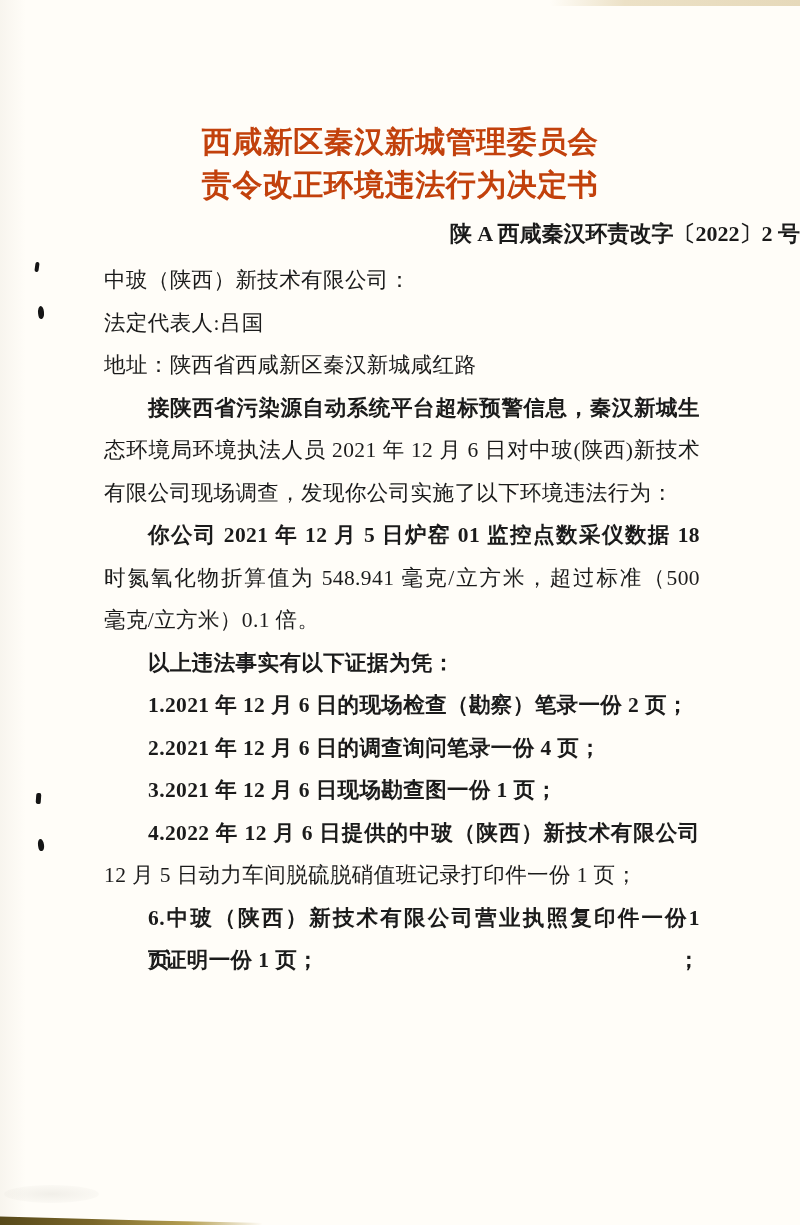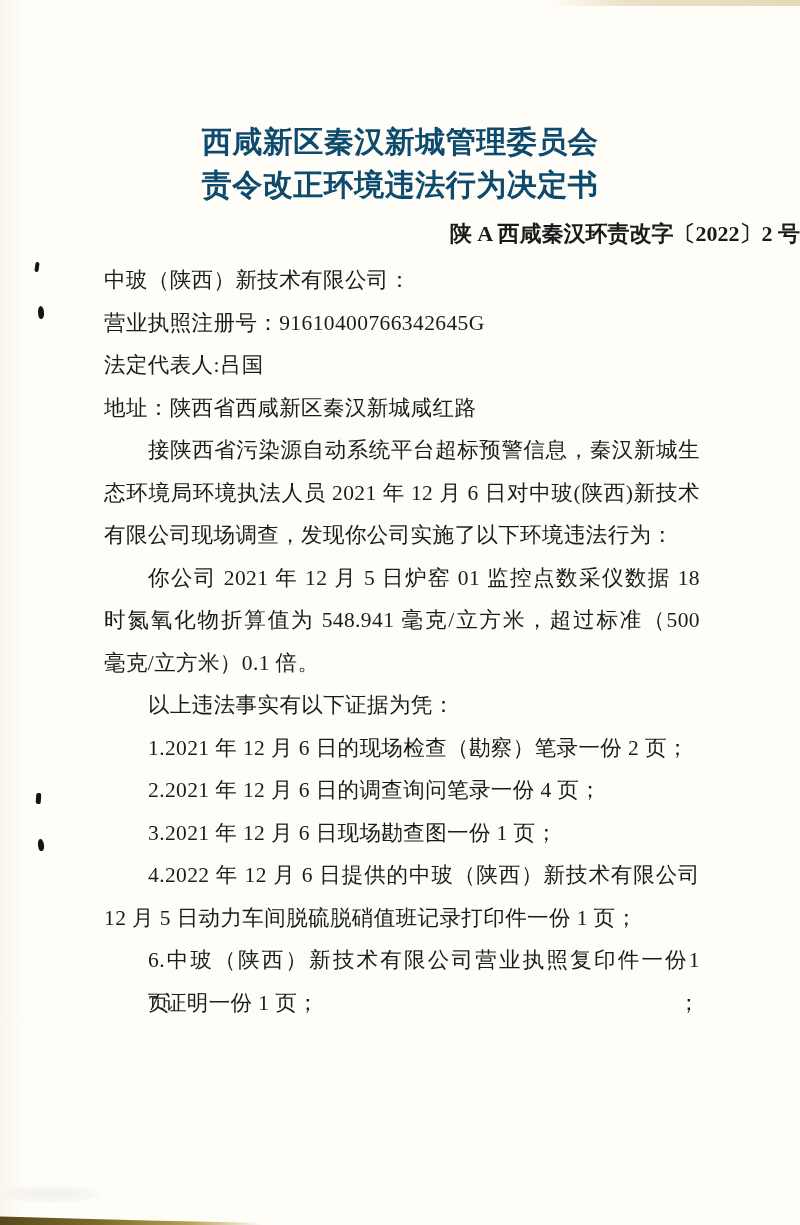--- a/index.html
+++ b/index.html
@@ -17,21 +17,21 @@
     background:linear-gradient(to right, rgba(150,138,105,0.07), rgba(150,138,105,0));
     pointer-events:none;
   }
   .title-block{
     padding-top:120px;
     text-align:center;
     font-weight:700;
     font-size:30px;
     line-height:43px;
     letter-spacing:0.5px;
-    color:#0c4a6e;
+    color:#c2410c;
   }
   .doc-number{
     margin-top:13px;
     text-align:right;
     font-weight:700;
     font-size:22px;
     line-height:30px;
     color:#1a1a1a;
   }
   .body-block{
@@ -39,21 +39,21 @@
     padding-left:104px;
     padding-right:100px;
   }
   .line{
     font-size:21.5px;
     line-height:42.5px;
     height:42.5px;
     white-space:nowrap;
     letter-spacing:0.4px;
   }
-  .line.indent{ padding-left:44px; }
+  .line.indent{ padding-left:44px;font-weight:bold; }
   .line.fill{
     white-space:normal;
     text-align:justify;
     text-align-last:justify;
     -moz-text-align-last:justify;
   }
   
   .artifact{ position:absolute; pointer-events:none; }
   .mark{ background:#151515; }
   .mark1{ left:35px; top:262px; width:4px; height:10px; border-radius:2px; transform:rotate(8deg); }
@@ -82,21 +82,20 @@
 
   <div class="title-block">
     <div>西咸新区秦汉新城管理委员会</div>
     <div>责令改正环境违法行为决定书</div>
   </div>
 
   <div class="doc-number">陕 A 西咸秦汉环责改字〔2022〕2 号</div>
 
   <div class="body-block">
     <div class="line">中玻（陕西）新技术有限公司：</div>
-    <div class="line">营业执照注册号：91610400766342645G</div>
     <div class="line">法定代表人:吕国</div>
     <div class="line">地址：陕西省西咸新区秦汉新城咸红路</div>
     <div class="line indent fill">接陕西省污染源自动系统平台超标预警信息，秦汉新城生</div>
     <div class="line fill">态环境局环境执法人员 2021 年 12 月 6 日对中玻(陕西)新技术</div>
     <div class="line">有限公司现场调查，发现你公司实施了以下环境违法行为：</div>
     <div class="line indent fill">你公司 2021 年 12 月 5 日炉窑 01 监控点数采仪数据 18</div>
     <div class="line fill">时氮氧化物折算值为 548.941 毫克/立方米，超过标准（500</div>
     <div class="line">毫克/立方米）0.1 倍。</div>
     <div class="line indent">以上违法事实有以下证据为凭：</div>
     <div class="line indent">1.2021 年 12 月 6 日的现场检查（勘察）笔录一份 2 页；</div>

